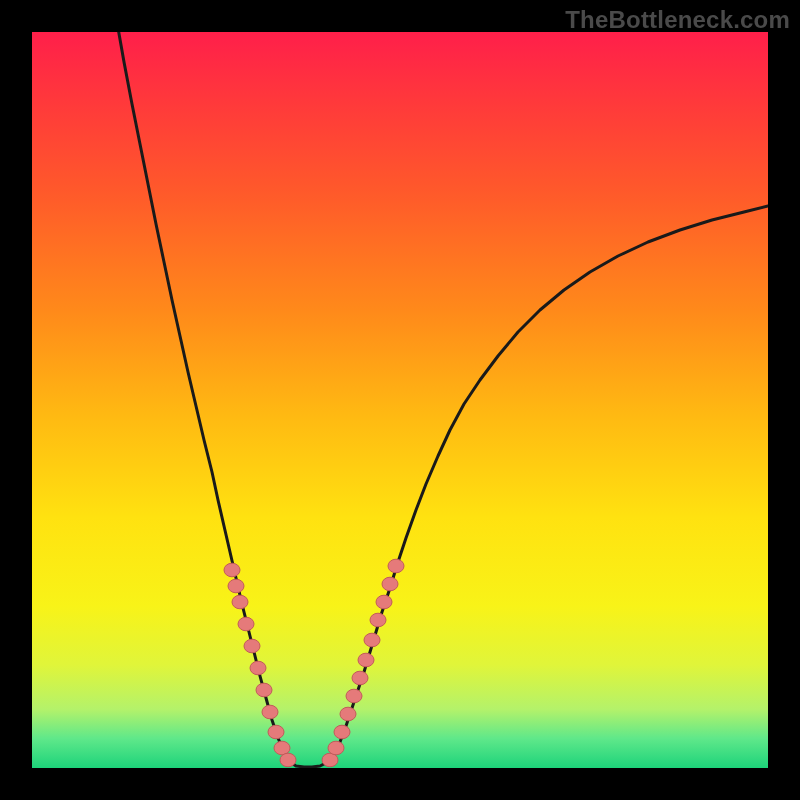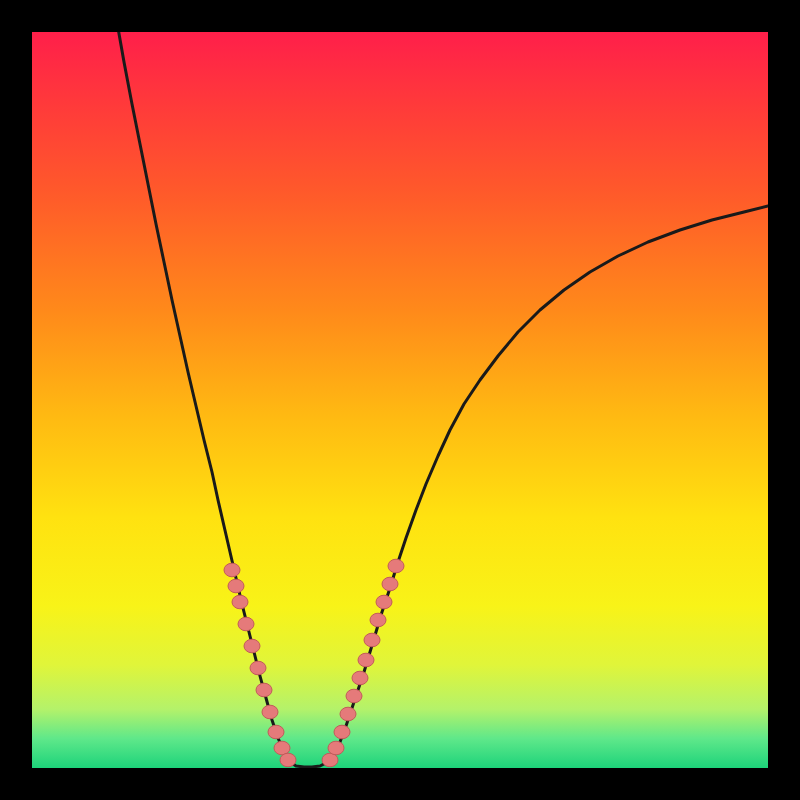--- a/index.html
+++ b/index.html
@@ -98,14 +98,15 @@
           <ellipse cx="340" cy="608" rx="8" ry="6.8" class="bead"></ellipse>
           <ellipse cx="346" cy="588" rx="8" ry="6.8" class="bead"></ellipse>
           <ellipse cx="352" cy="570" rx="8" ry="6.8" class="bead"></ellipse>
           <ellipse cx="358" cy="552" rx="8" ry="6.8" class="bead"></ellipse>
           <ellipse cx="364" cy="534" rx="8" ry="6.8" class="bead"></ellipse>
         </g>
     </svg>
 
   </div>
 
+  <div class="attribution">TheBottleneck.com</div>
 
 </div>
 
 </body></html>

